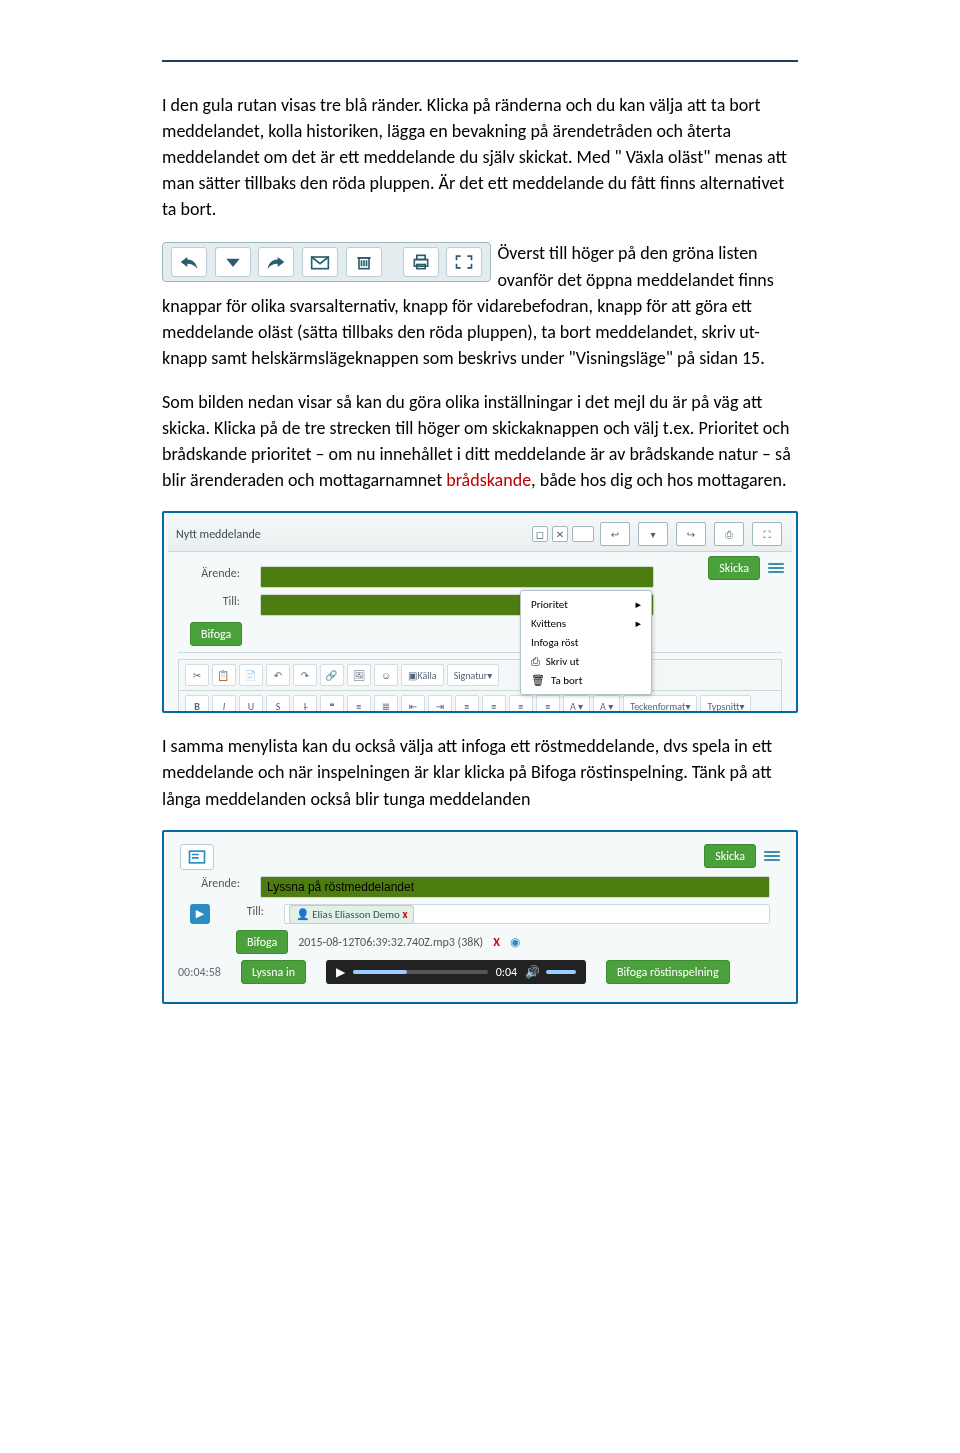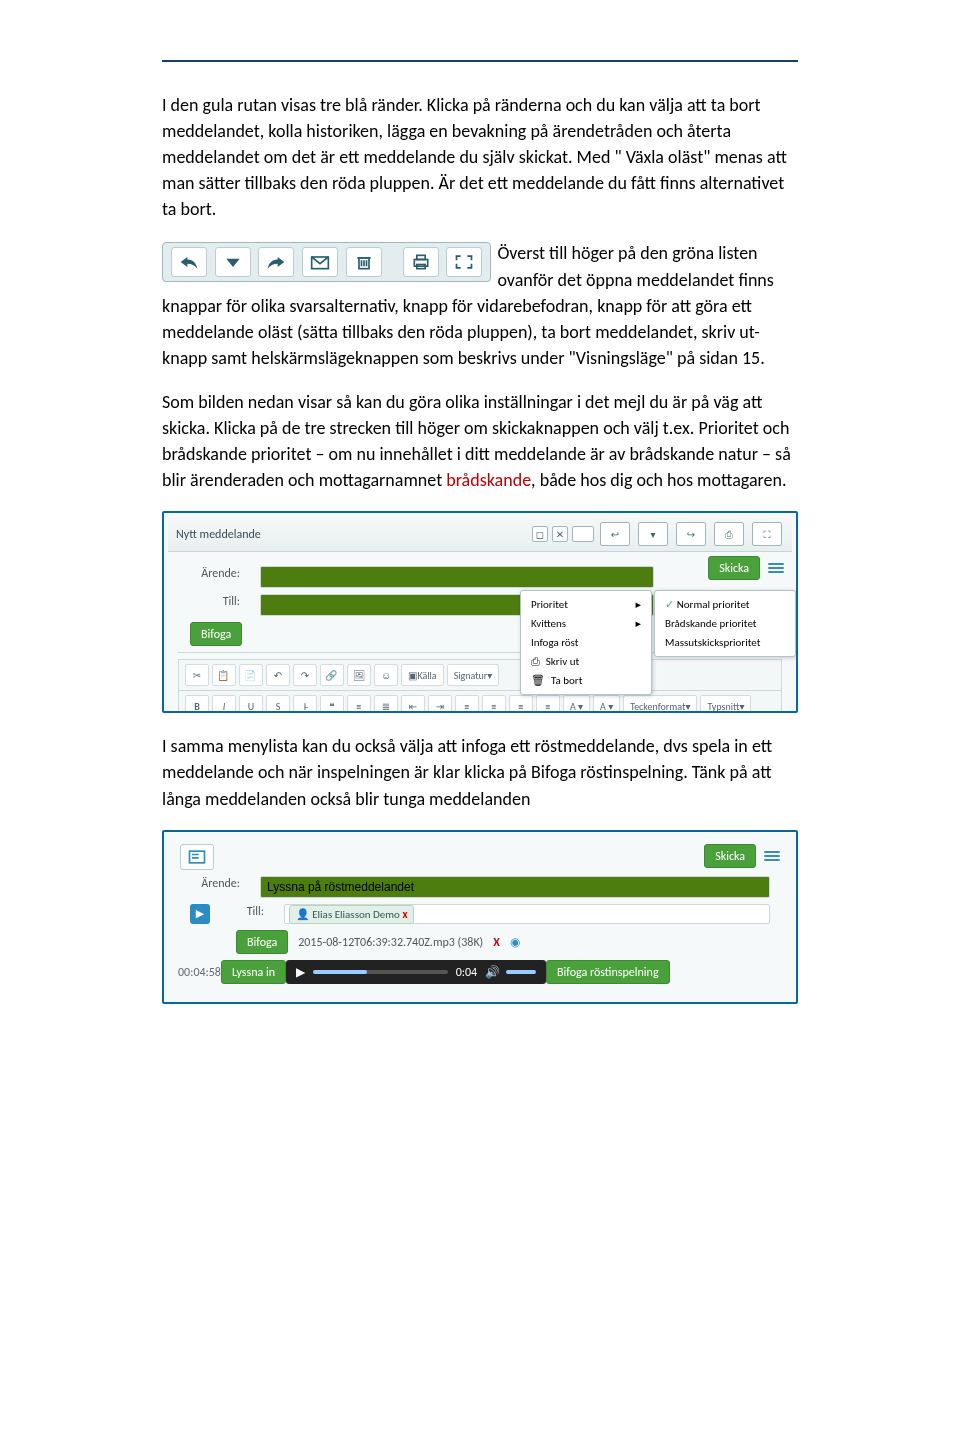--- a/index.html
+++ b/index.html
@@ -29,21 +29,21 @@
   .ctx-sub{position:absolute;top:38px;right:-4px;width:140px;background:#fff;border:1px solid #b0c4c9;border-radius:3px;box-shadow:1px 1px 4px rgba(0,0,0,.2);font-size:11px;padding:4px 0;}
   .ctx-sub .mi{padding:3px 10px;white-space:nowrap;}
   .footer{position:absolute;bottom:30px;left:0;right:0;display:flex;justify-content:space-between;align-items:flex-end;padding:0 90px;}
   .logo{text-align:center;font-size:18px;color:#333;}
   .logo .sub{font-size:10px;letter-spacing:1px;color:#b00;border-top:1px solid #b00;display:inline-block;padding-top:2px;}
   .pgnum{font-size:22px;color:#333;}
   .send-right{position:absolute;top:8px;right:10px;display:flex;align-items:center;gap:6px;}
   .hamb{display:inline-flex;flex-direction:column;gap:2px;padding:2px;}
   .hamb span{width:16px;height:2px;background:#3a8fb0;border-radius:1px;}
   .audio{background:#222;border-radius:3px;display:flex;align-items:center;justify-content:space-between;padding:4px 10px;flex:0 0 240px;color:#fff;font-size:12px;}
-  .row2{display:flex;align-items:center;gap:0;margin:6px 0;font-size:12px;color:#555;}
+  .row2{display:flex;align-items:center;gap:20px;margin:6px 0;font-size:12px;color:#555;}
   .pill{background:#e3f0e8;border:1px solid #b7d4c1;border-radius:3px;padding:2px 6px;font-size:11px;color:#355;}
   .attach-row{display:flex;align-items:center;gap:10px;margin:6px 0 6px 58px;font-size:12px;color:#555;}
   .xred{color:#c00;font-weight:bold;}
   .play-icon{width:20px;height:20px;border-radius:3px;background:#2b8cc4;display:inline-flex;align-items:center;justify-content:center;color:#fff;font-size:11px;}
   .check{color:#3a8;}
   .top-right-tools{display:flex;gap:4px;align-items:center;}
   .top-right-tools .tb-btn{width:28px;height:22px;}
   .border-top{border-top:1px solid #cdd8db;padding-top:6px;margin-top:6px;}
 </style>
 </head>
@@ -155,25 +155,20 @@
         <div class="mi">Infoga röst</div>
         <div class="mi">
             <span>⎙</span>
             <span>Skriv ut</span>
           </div>
         <div class="mi">
             <span>🗑</span>
             <span>Ta bort</span>
           </div>
       </div>
-      <div class="ctx-sub">
-        <div class="mi"><span class="check">✓</span> <span>Normal prioritet</span></div>
-        <div class="mi">Brådskande prioritet</div>
-        <div class="mi">Massutskicksprioritet</div>
-      </div>
 
       <div class="border-top">
       <div class="rich-bar" style="border-top:1px solid #cdd8db;">
         <span class="rt">✂</span>
         <span class="rt">📋</span>
         <span class="rt">📄</span>
         <span class="rt">↶</span>
         <span class="rt">↷</span>
         <span class="rt">🔗</span>
         <span class="rt">🖼</span>

